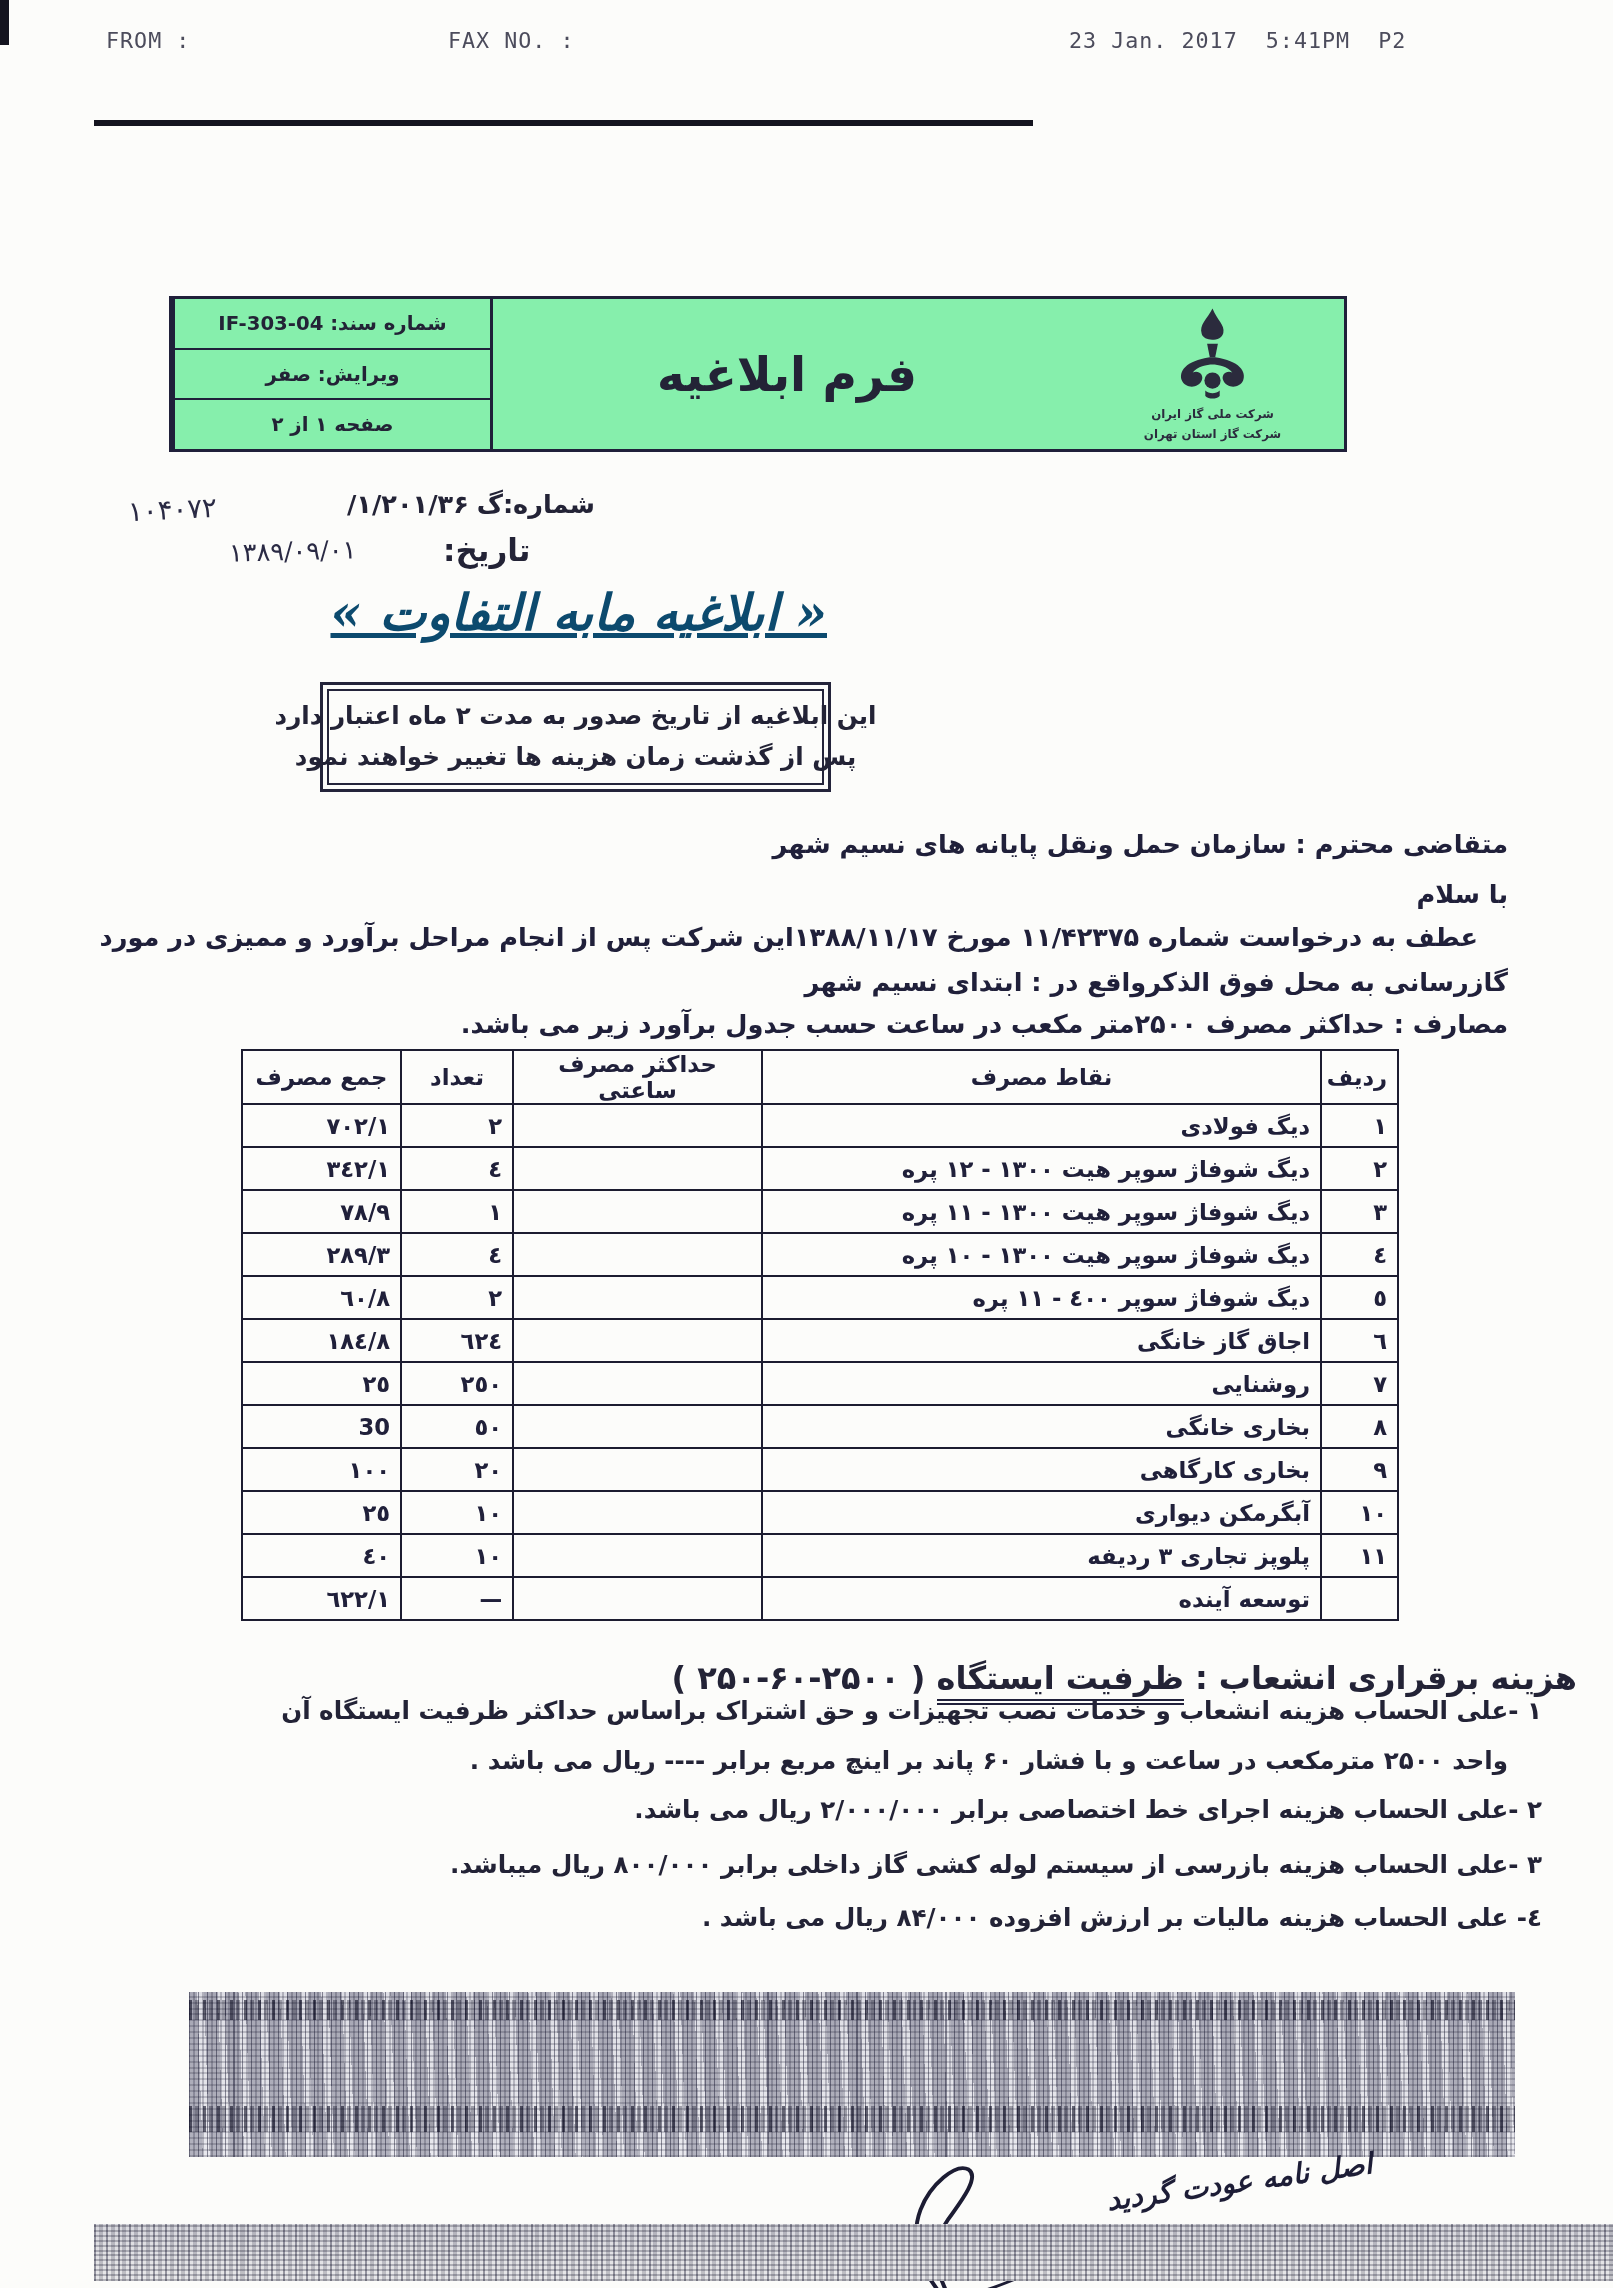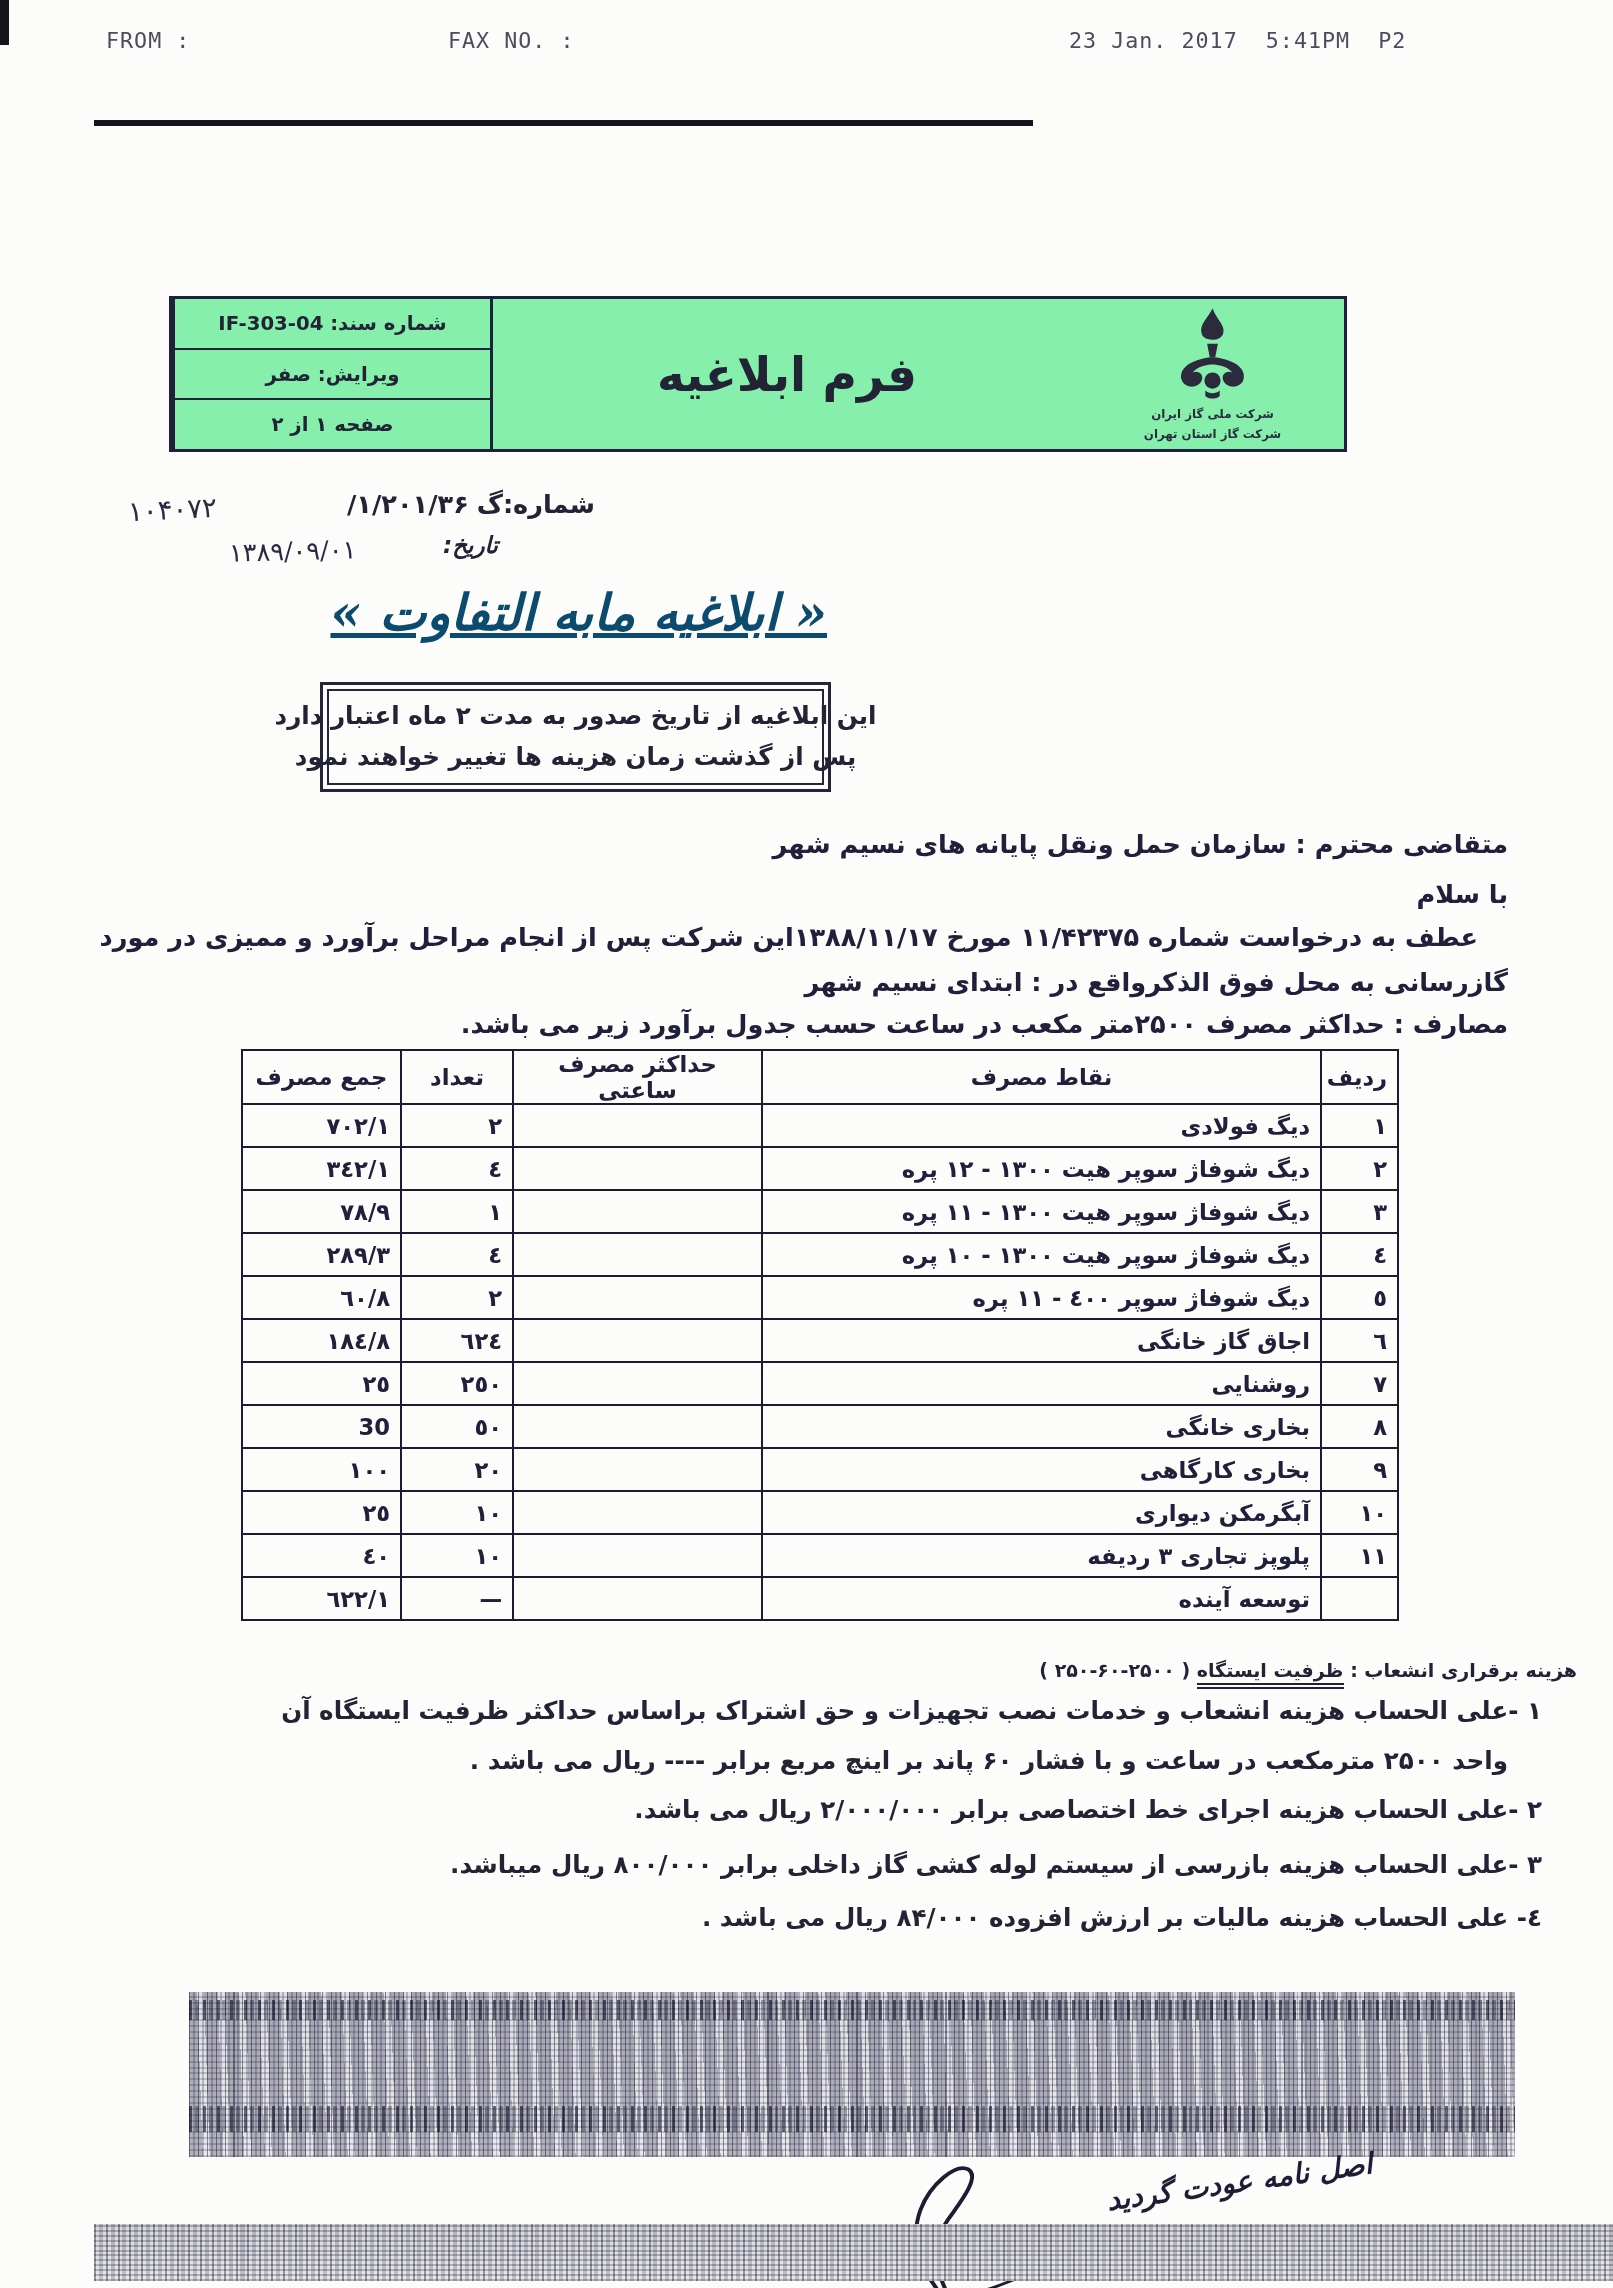--- a/index.html
+++ b/index.html
@@ -35,21 +35,21 @@
 
   .para{font-size:25.6px;font-weight:bold;color:#20203a;}
 
   table.consump{border-collapse:collapse;direction:rtl;table-layout:fixed;background:#fcfcfa;}
   table.consump th,table.consump td{border:2px solid #1c1c30;font-size:22.7px;font-weight:bold;color:#20203a;padding:0 9.9px;box-sizing:border-box;}
   table.consump th{height:45px;text-align:center;}
   table.consump td{height:43px;}
   td.c{text-align:right;}
   td.p{text-align:right;padding-right:13.8px;}
 
-  .feeheading{font-size:19px;font-weight:bold;}
+  .feeheading{font-size:32px;font-weight:bold;}
   .underl{border-bottom:6.9px double #20203a;padding-bottom:2px;}
   .feeitem{font-size:24.6px;font-weight:bold;}
 
   .noiseA{
     left:189px;top:1992px;width:1326px;height:165px;
     background:
       repeating-linear-gradient(0deg, rgba(30,30,50,0.20) 0 2px, rgba(240,240,240,0) 2px 5.9px),
       repeating-linear-gradient(90deg, rgba(25,25,48,0.45) 0 1px, transparent 1px 3.9px, rgba(25,25,48,0.22) 3.9px 5.9px, transparent 5.9px 8.9px),
       repeating-linear-gradient(88deg, rgba(40,40,70,0.30) 0 13.8px, rgba(205,205,215,0.35) 13.8px 20.7px),
       linear-gradient(#d8d8dc,#e6e6e8);
@@ -102,21 +102,21 @@
       <div class="co rtl">شرکت ملی گاز ایران</div>
       <div class="co rtl">شرکت گاز استان تهران</div>
     </div>
   </div>
 
   <div class="abs nw" style="left:347px;top:489px;display:flex;gap:7.9px;align-items:baseline;">
     <span class="ltr b" style="font-size:25.6px;">/۱/۲۰۱/۳۶</span>
     <span class="rtl b" style="font-size:25.6px;">شماره:گ</span>
   </div>
   <div class="abs hand nw" style="left:128px;top:493px;font-size:27.6px;letter-spacing:3px;transform:rotate(-3deg);">۱۰۴۰۷۲</div>
-  <div class="abs rtl b nw" style="left:443px;top:532px;font-size:23px;font-style:italic;">تاریخ:</div>
+  <div class="abs rtl b nw" style="left:443px;top:532px;font-size:31px;">تاریخ:</div>
   <div class="abs hand ltr nw" style="left:229px;top:536px;font-size:25.6px;transform:rotate(-1.5deg);">۱۳۸۹/۰۹/۰۱</div>
 
   <div class="abs maintitle rtl nw" style="left:364px;top:583px;width:463px;text-align:center;">« ابلاغیه مابه التفاوت »</div>
 
   <div class="abs validitybox">
     <div class="inner rtl">
       <div class="nw">این ابلاغیه از تاریخ صدور به مدت ۲ ماه اعتبار دارد</div>
       <div class="nw">پس از گذشت زمان هزینه ها تغییر خواهند نمود</div>
     </div>
   </div>

